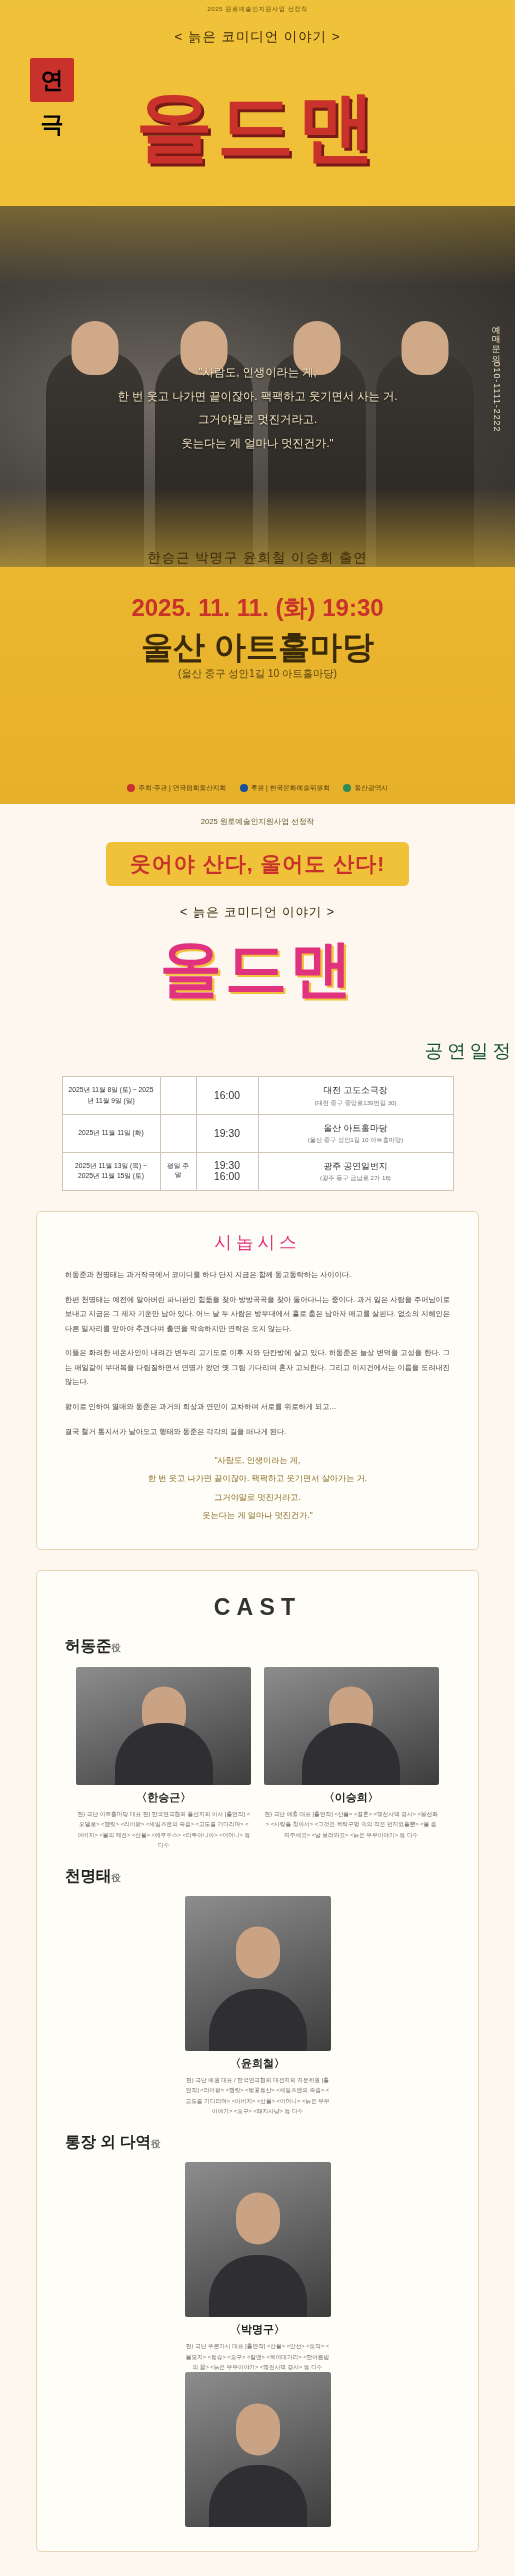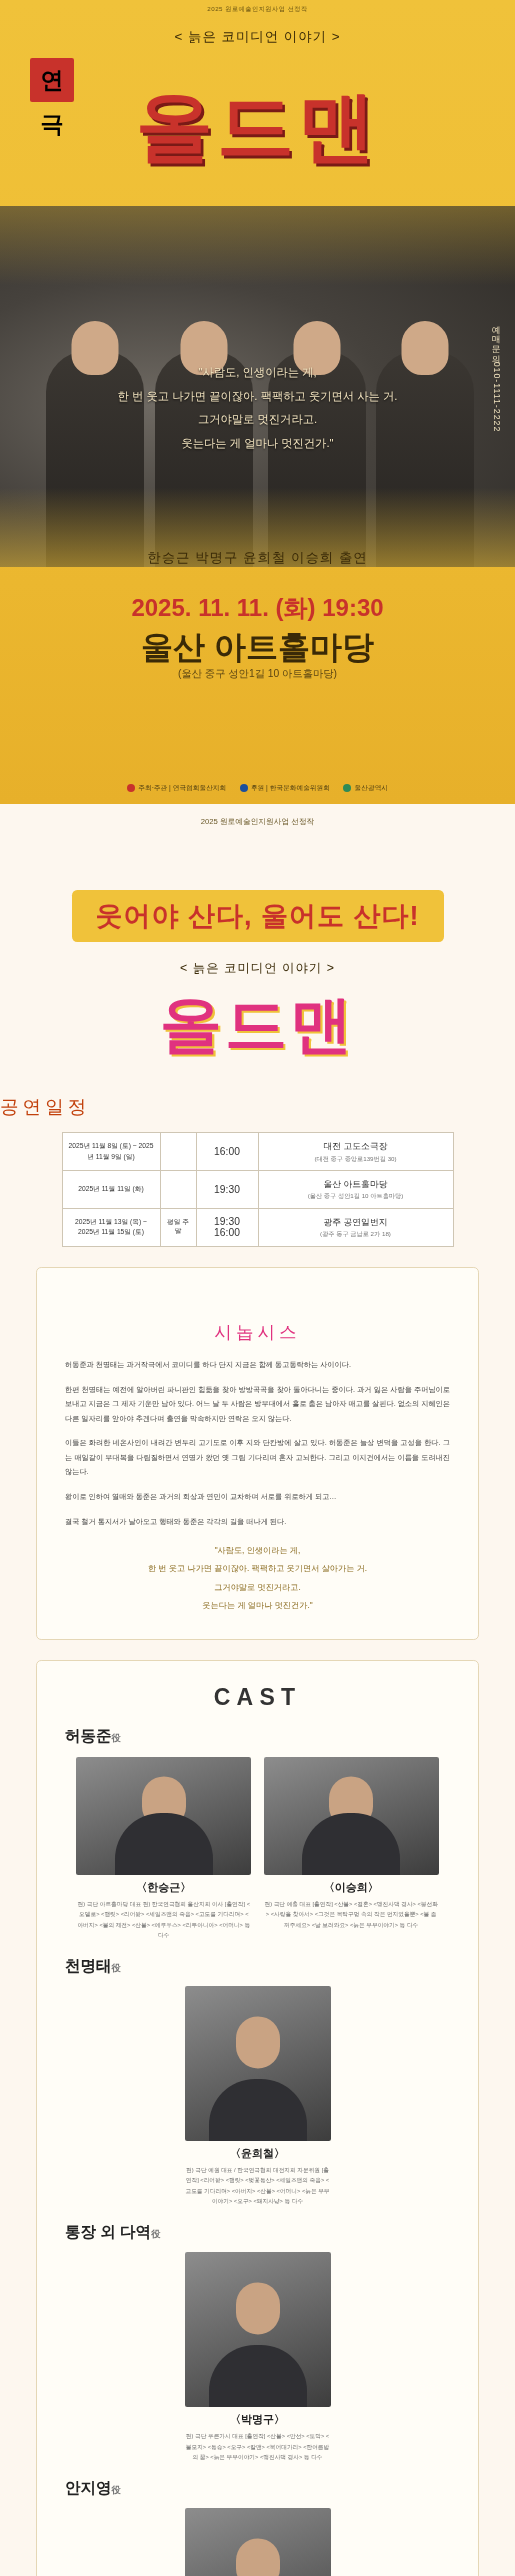--- a/index.html
+++ b/index.html
@@ -183,48 +183,47 @@
   
   .headline-block {
     background: #fdf7ef;
     padding: 9.3px 0 15.5px;
     text-align: center;
   }
   .headline-pill {
     display: inline-block;
     background: #f0c23a;
     color: #c8322b;
-    font-size: 27px;
+    font-size: 21px;
     font-weight: bold;
     padding: 8.2px 24px;
     border-radius: 5.2px;
     letter-spacing: 1px;
-    margin-top: 48px;
   }
   .headline-sub {
     margin-top: 17.5px;
     font-size: 12.4px;
     color: #3a2a07;
     letter-spacing: 1px;
   }
   .headline-title {
     margin-top: 6.2px;
     font-size: 62px;
     font-weight: bold;
     color: #e0327f;
     letter-spacing: 3.1px;
     text-shadow: 2.1px 2.1px 0 #f0c23a;
   }
 
   
   .schedule-wrap { background: #fdf7ef; padding-bottom: 20.6px; }
   .section-heading {
-    text-align: left;
+    text-align: right;
     font-size: 18.5px;
-    color: #c2410c;
+    color: #14532d;
     letter-spacing: 4.1px;
     margin: 11.3px 0 13.4px;
   }
   table.schedule {
     width: 392px;
     margin: 0 auto;
     border-collapse: collapse;
     font-size: 7.7px;
     background: #fff;
   }
@@ -248,21 +247,20 @@
     border: 1px solid #e5d7b6;
     border-radius: 5.2px;
     padding: 17.5px 28px 24px;
   }
   .syn-title {
     text-align: center;
     font-size: 17.5px;
     color: #e0327f;
     letter-spacing: 4.1px;
     margin-bottom: 14.4px;
-    margin-top: 34px;
   }
   .syn-p {
     font-size: 7.2px;
     line-height: 2.0;
     color: #3c3c3c;
     margin-bottom: 10.3px;
     text-align: justify;
   }
   .syn-quote {
     margin-top: 13.4px;
@@ -522,23 +520,20 @@
         <div class="actor-name">〈박명구〉</div>
         <div class="actor-bio">현) 극단 푸른가시 대표
 
 [출연작]
 &lt;산불&gt; &lt;만선&gt; &lt;토막&gt; &lt;불모지&gt; &lt;동승&gt;
 &lt;오구&gt; &lt;칼맨&gt; &lt;북어대가리&gt; &lt;한여름밤의 꿈&gt;
 &lt;늙은 부부이야기&gt; &lt;맹진사댁 경사&gt; 등 다수</div>
       </div>
     </div>
 
-    <div class="role-heading">
-      <span>안지영</span><span class="role-suffix">役</span>
-    </div>
     <div class="photo-row">
       <div class="actor single">
         <div class="photo portrait">
             <div class="p-head"></div>
             <div class="p-body"></div>
           </div>
 
       </div>
     </div>
   </div>

